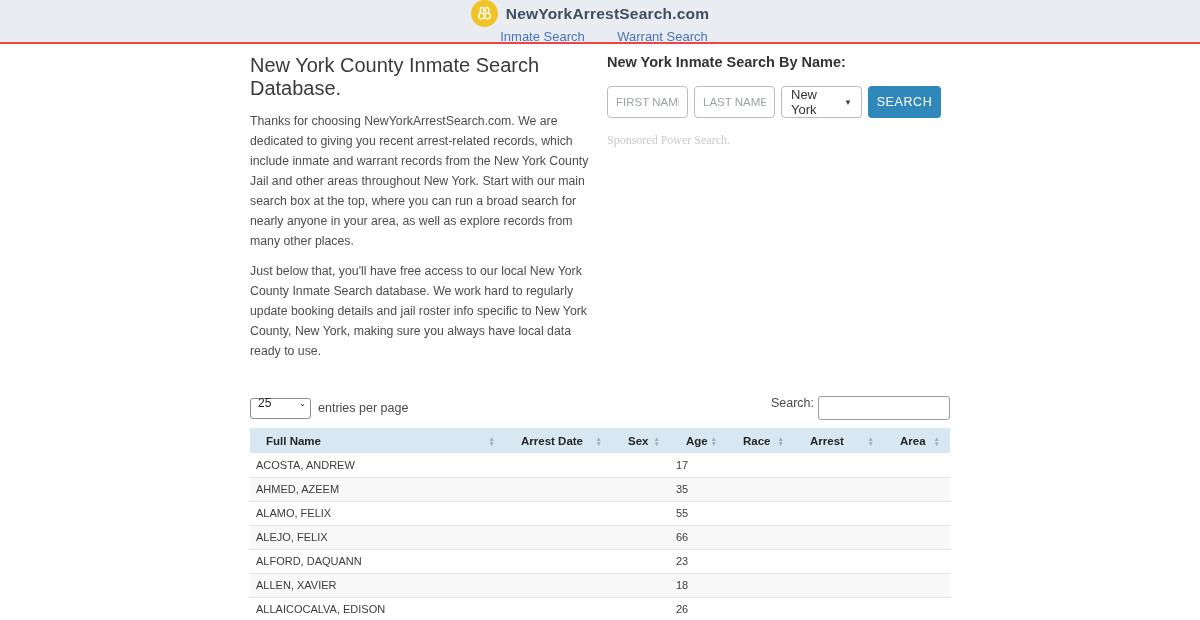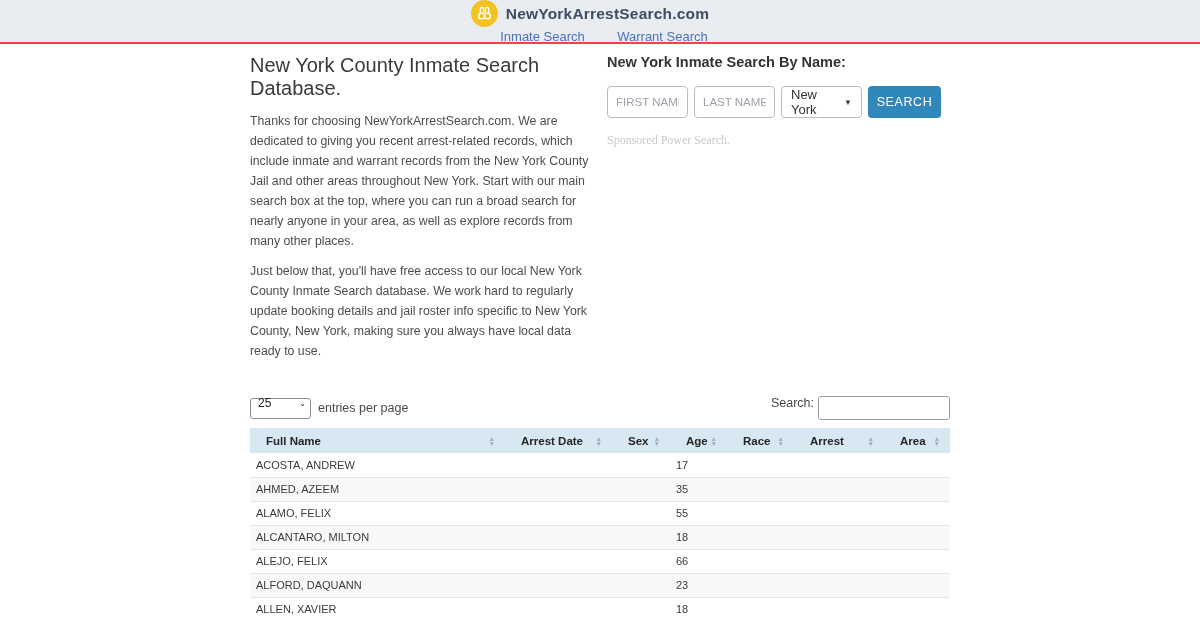--- a/index.html
+++ b/index.html
@@ -263,29 +263,20 @@
       <td></td>
       <td></td>
       <td>55</td>
       <td></td>
       <td></td>
       <td></td>
     </tr>
 
 
 
-    <tr>
-      <td>ALCANTARO, MILTON</td>
-      <td></td>
-      <td></td>
-      <td>18</td>
-      <td></td>
-      <td></td>
-      <td></td>
-    </tr>
 
     <tr>
       <td>ALEJO, FELIX</td>
       <td></td>
       <td></td>
       <td>66</td>
       <td></td>
       <td></td>
       <td></td>
     </tr>

